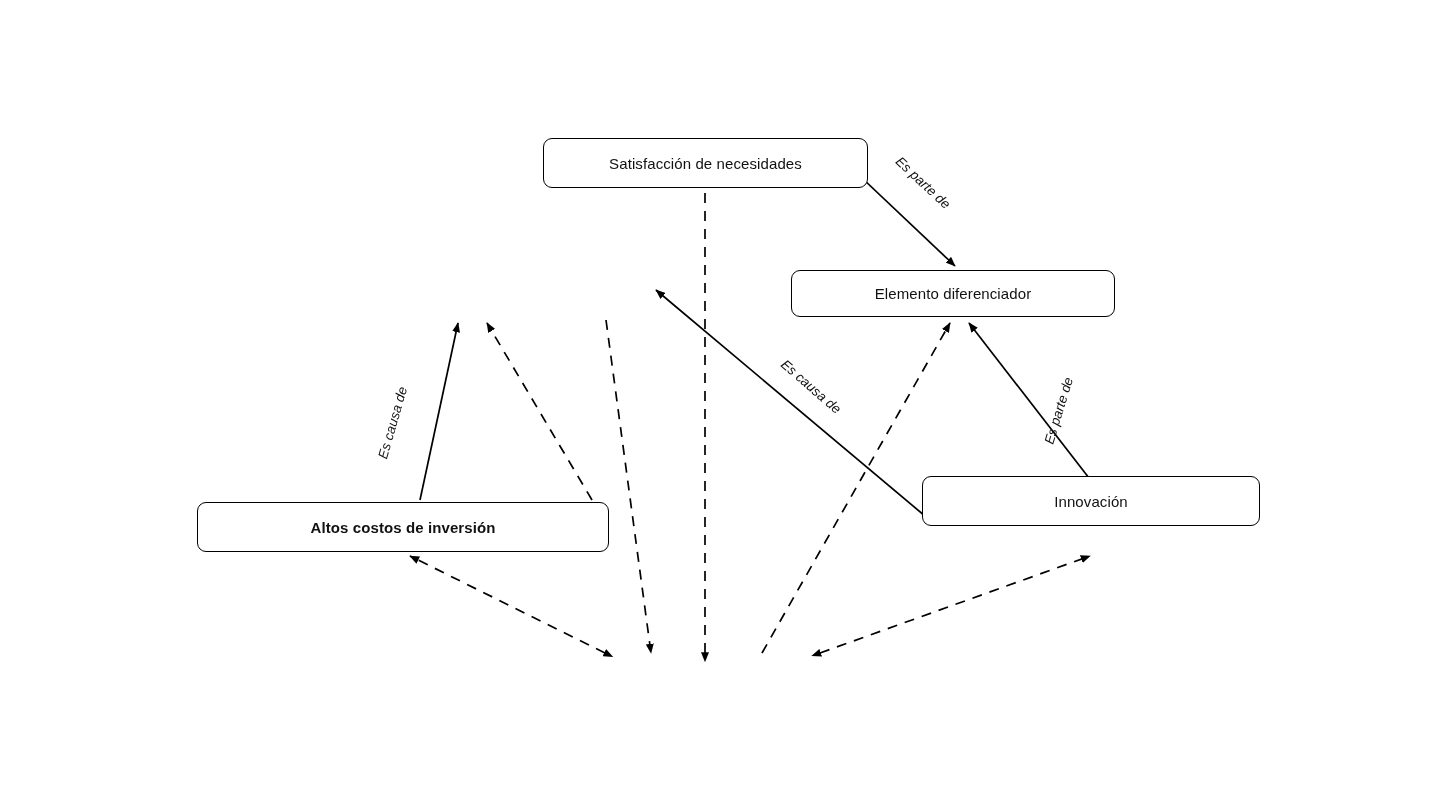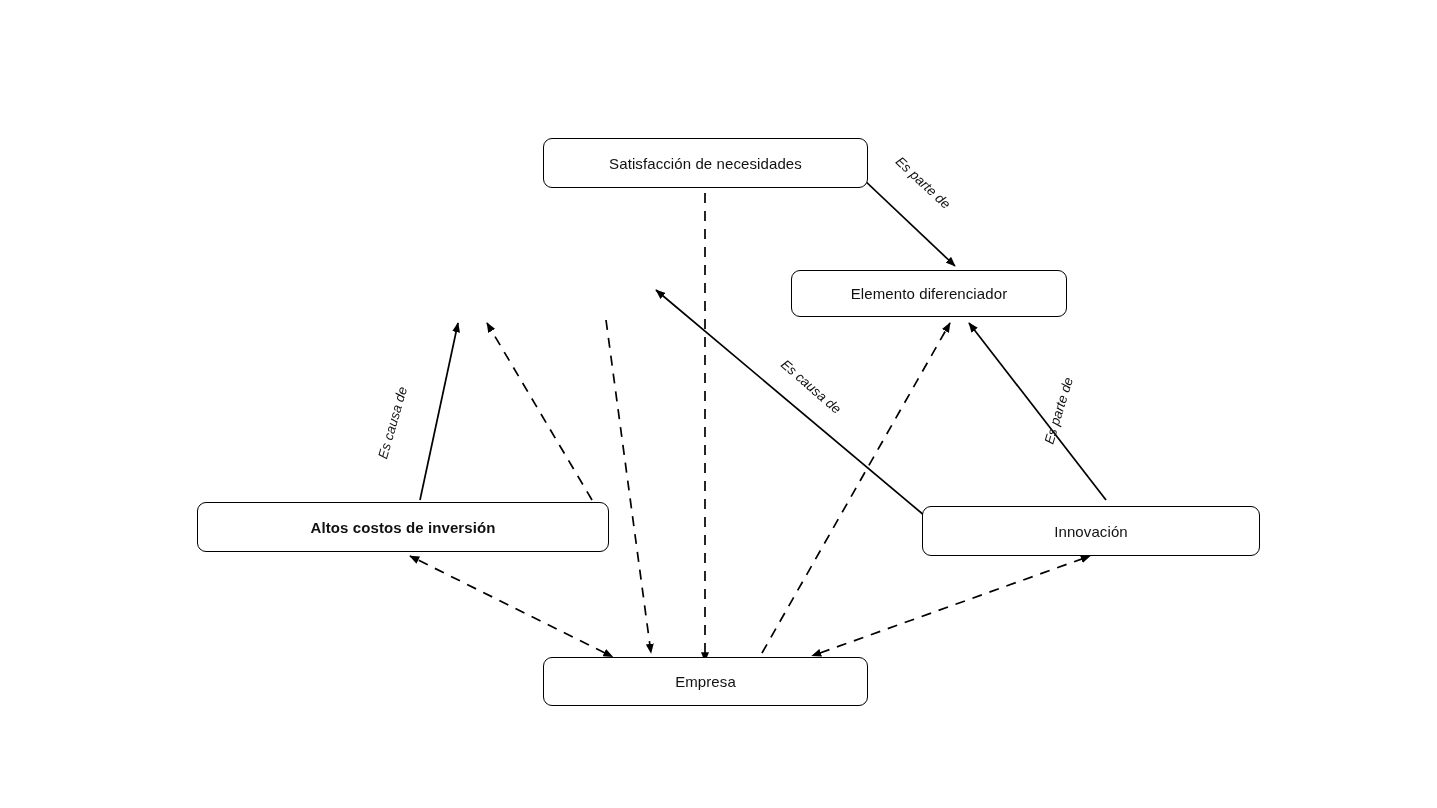--- a/index.html
+++ b/index.html
@@ -105,29 +105,26 @@
     <g transform="translate(1063,412) rotate(-73)">
       <text class="edge-label" x="0" y="0" text-anchor="middle">Es parte de</text>
     </g>
   </svg>
 
   <div class="node" style="left:543px; top:102px; width:325px; height:50px;margin-top:36px;">
     <span class="node-label">Satisfacción de necesidades</span>
   </div>
 
 
-  <div class="node" style="left:791px; top:270px; width:276px; height:47px;">
+  <div class="node" style="left:791px; top:270px; width:324px; height:47px;">
     <span class="node-label">Elemento diferenciador</span>
   </div>
 
   <div class="node" style="left:197px; top:502px; width:412px; height:50px;font-weight:bold;">
     <span class="node-label">Altos costos de inversión</span>
   </div>
 
-  <div class="node" style="left:922px; top:506px; width:338px; height:50px;">
+  <div class="node" style="left:922px; top:476px; width:338px; height:50px;">
     <span class="node-label">Innovación</span>
   </div>
 
-  <div class="node" style="left:543px; top:657px; width:325px; height:49px;">
-    <span class="node-label">Empresa</span>
-  </div>
 
 </div>
 
 </body></html>

